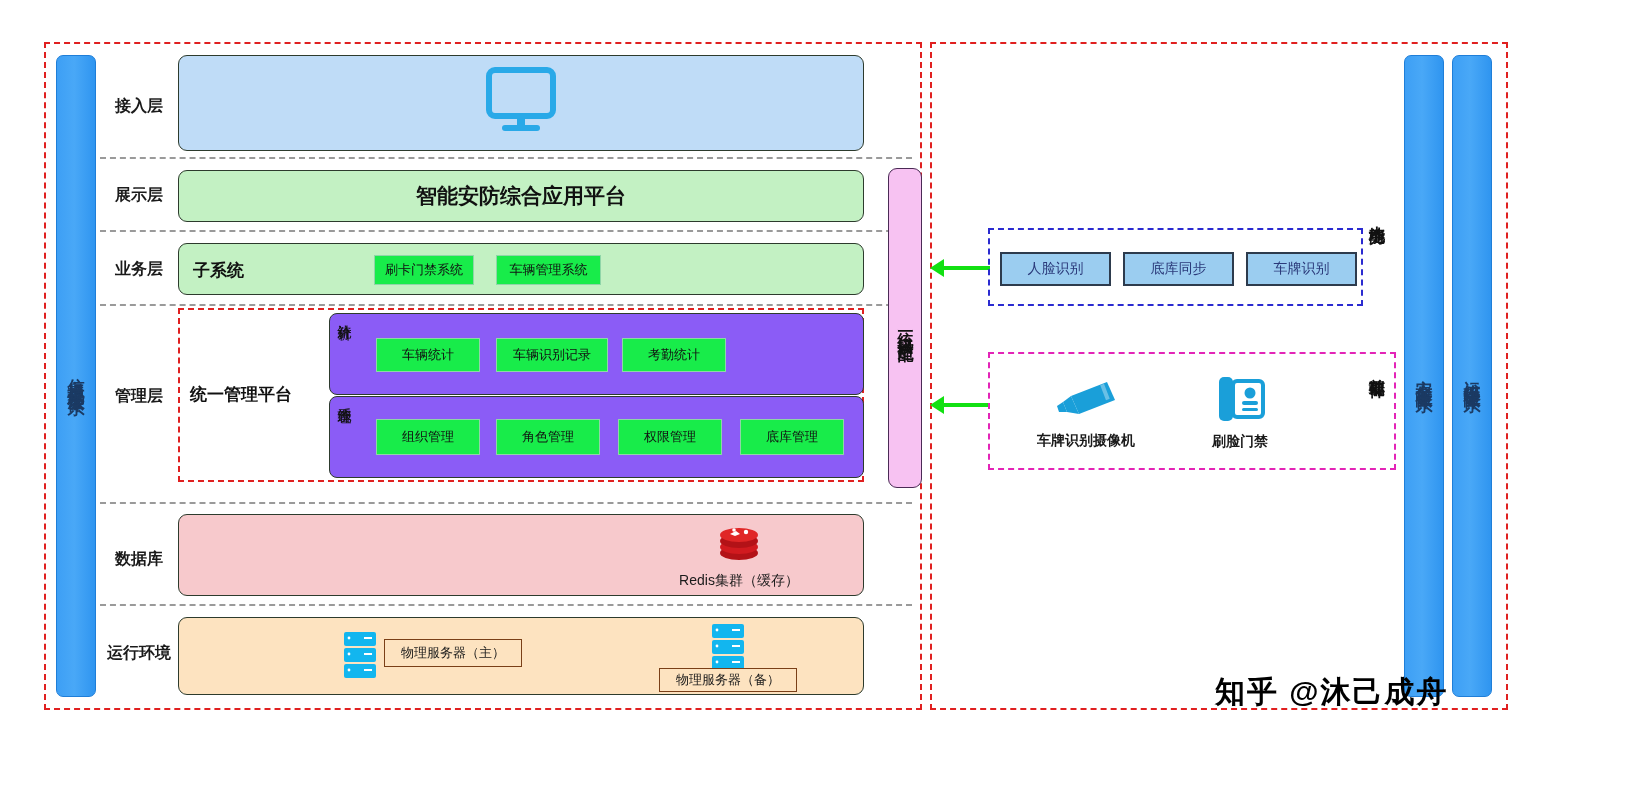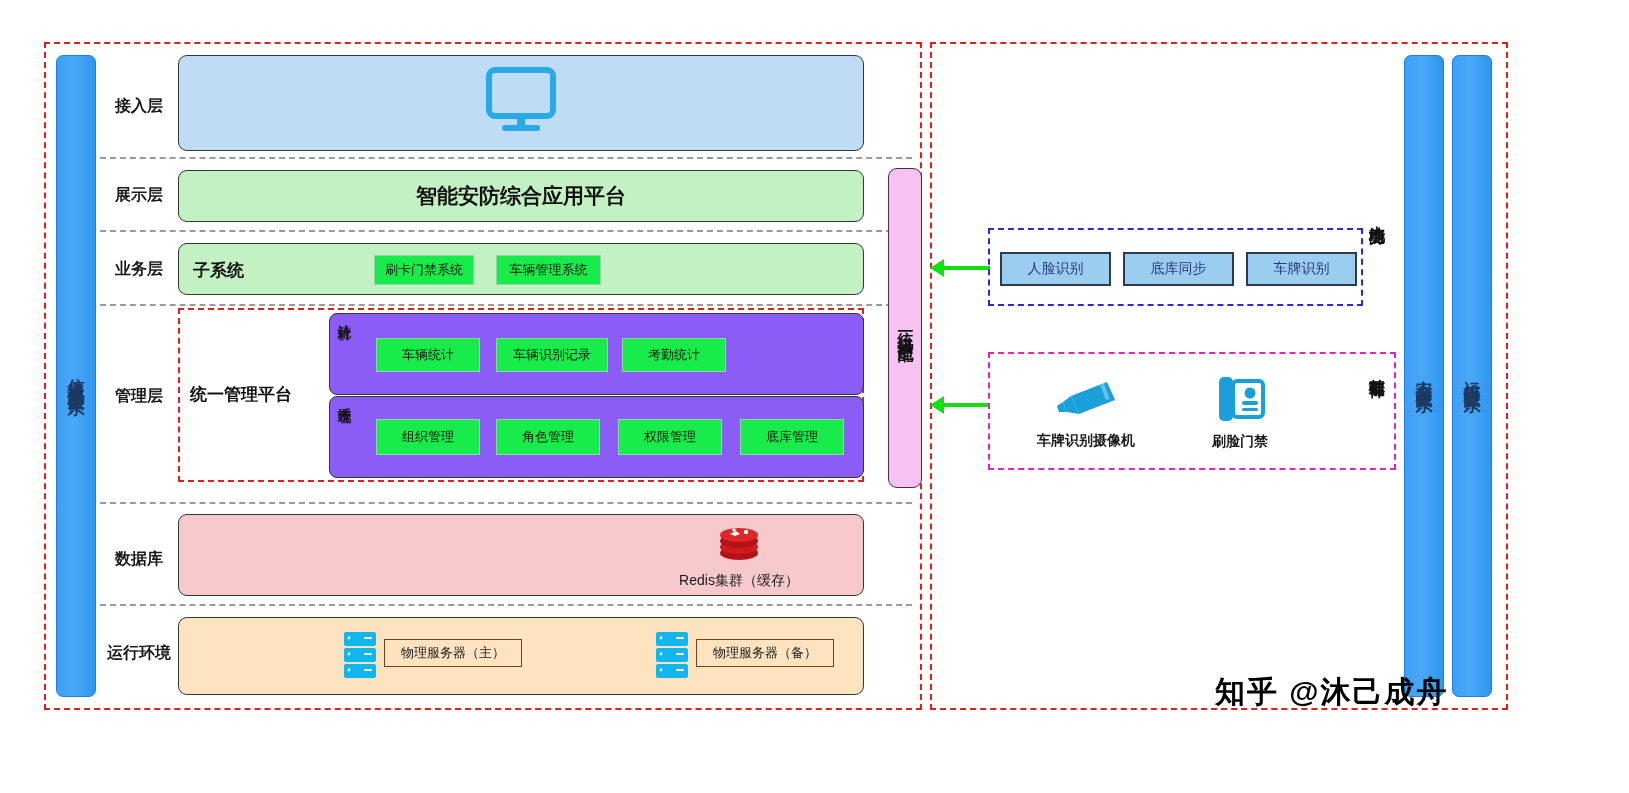--- a/index.html
+++ b/index.html
@@ -207,21 +207,21 @@
           <rect x="28" y="39" width="8" height="2" fill="#ffffff"></rect>
           <circle cx="13" cy="8" r="1.4" fill="#ffffff"></circle>
           <circle cx="13" cy="24" r="1.4" fill="#ffffff"></circle>
           <circle cx="13" cy="40" r="1.4" fill="#ffffff"></circle>
         </svg>
       </span>
       <div class="server-box ctr" style="width:136px;height:26px;margin-top:-8px;">
         <span>物理服务器（主）</span>
       </div>
     </div>
-    <div class="abs ctr" style="left:467px;top:4px;width:190px;height:70px;flex-direction:row;">
+    <div class="abs ctr" style="left:454px;top:4px;width:190px;height:70px;flex-direction:column;">
       <span>
         <svg width="48" height="50" viewBox="0 0 48 50" aria-hidden="true">
           <rect x="8" y="2" width="32" height="14" rx="2" fill="#12b6ef"></rect>
           <rect x="8" y="18" width="32" height="14" rx="2" fill="#12b6ef"></rect>
           <rect x="8" y="34" width="32" height="14" rx="2" fill="#12b6ef"></rect>
           <rect x="28" y="7" width="8" height="2" fill="#ffffff"></rect>
           <rect x="28" y="23" width="8" height="2" fill="#ffffff"></rect>
           <rect x="28" y="39" width="8" height="2" fill="#ffffff"></rect>
           <circle cx="13" cy="8" r="1.4" fill="#ffffff"></circle>
           <circle cx="13" cy="24" r="1.4" fill="#ffffff"></circle>

